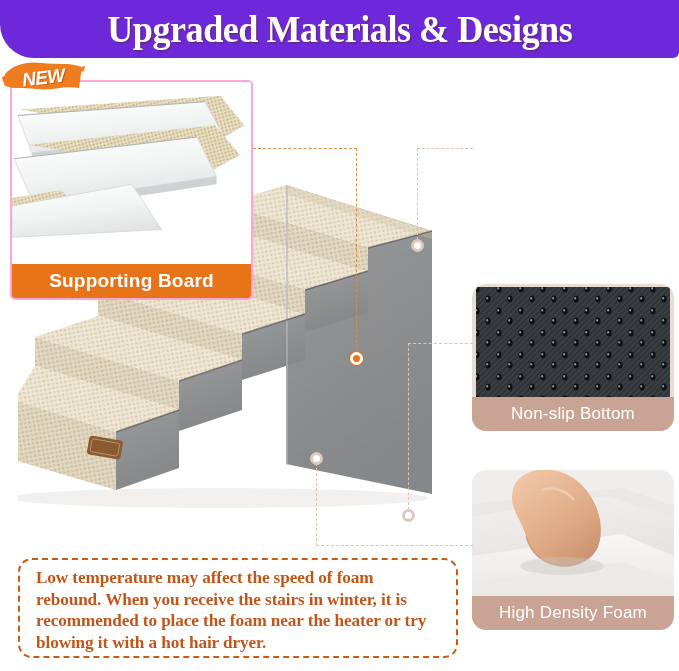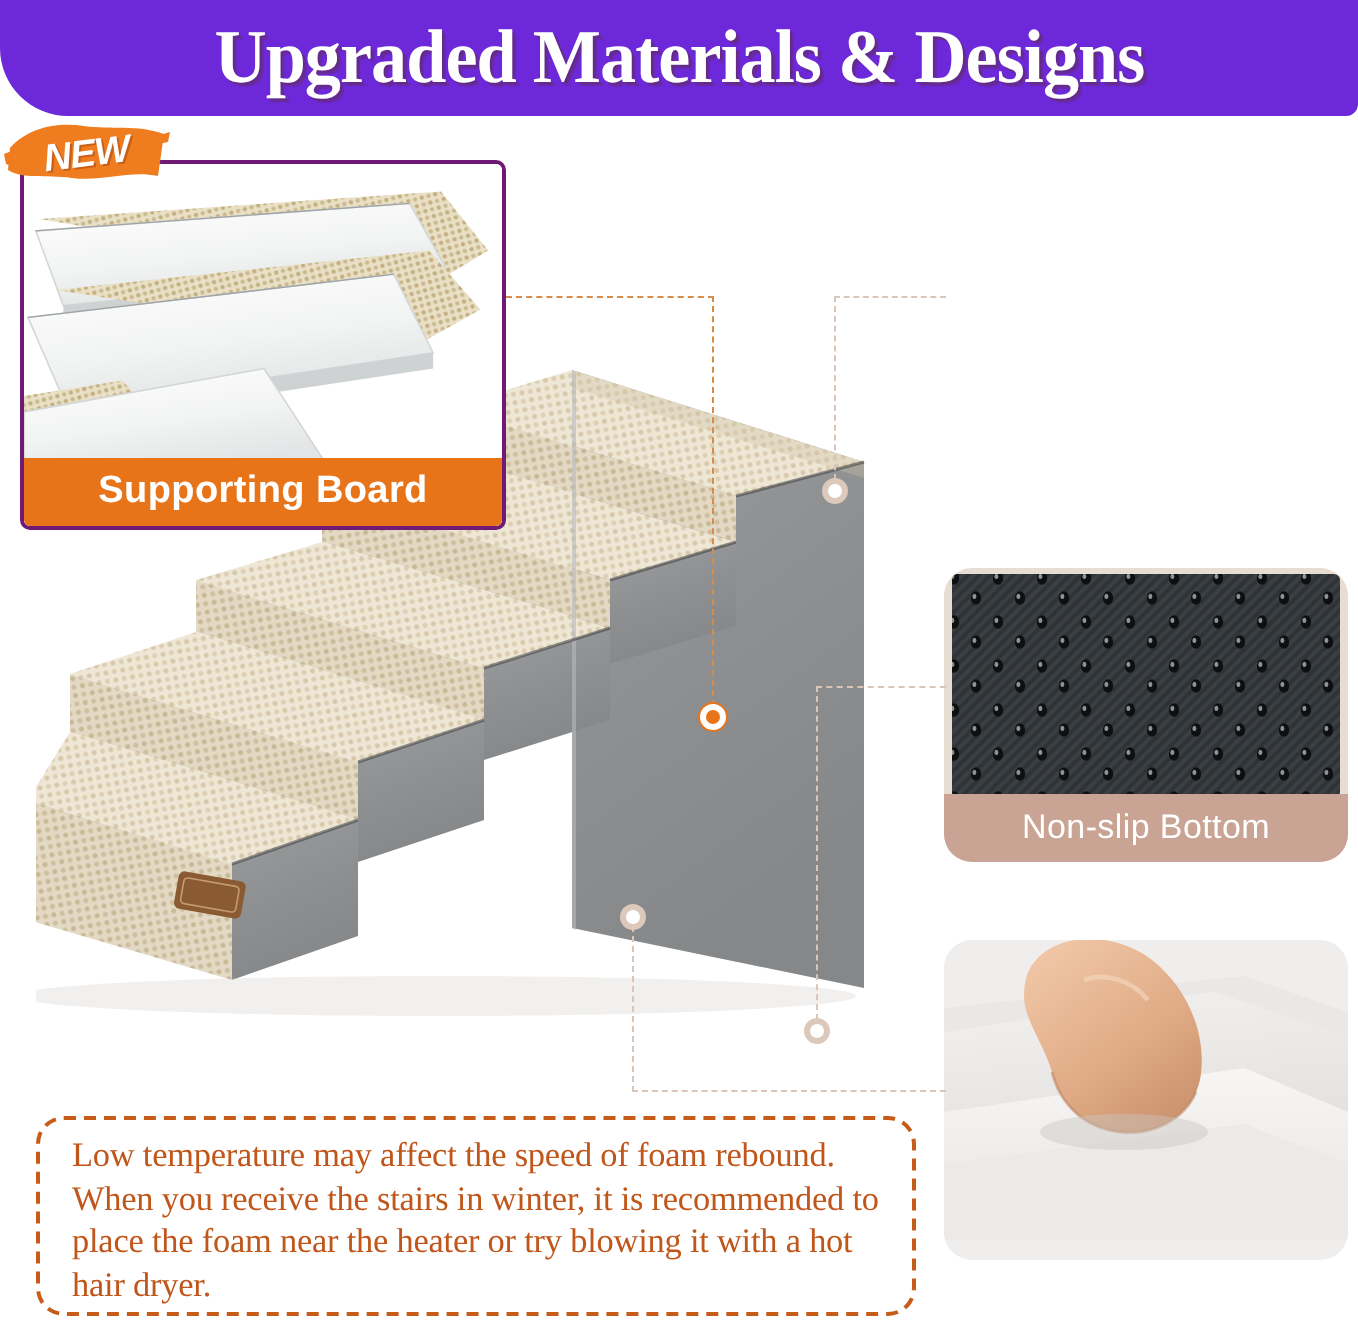--- a/index.html
+++ b/index.html
@@ -45,22 +45,22 @@
     width: 679px; height: 613px;
   }
 
   
   .stairs { position: absolute; left: 18px; top: 80px; width: 440px; height: 420px; }
 
   
   .sb-card {
     position: absolute;
     left: 10px; top: 22px;
-    width: 243px; height: 185px;
-    border: 2px solid #701a75;
+    width: 243px; height: 220px;
+    border: 2px solid #f9a8d4;
     border-radius: 5px;
     background: #ffffff;
     overflow: hidden;
   }
   .sb-photo { position: absolute; inset: 0; }
   .sb-label {
     position: absolute;
     left: 0; bottom: 0;
     width: 100%; height: 34px;
     background: #e8741a;
@@ -124,21 +124,21 @@
     position: absolute;
     left: 18px; top: 500px;
     width: 440px; height: 100px;
     border: 2px dashed #c75b18;
     border-radius: 14px;
     padding: 7px 14px 7px 16px;
     background: #ffffff;
   }
   .warning-text {
     font-family: "Liberation Serif", serif;
-    font-weight: normal;
+    font-weight: bold;
     font-size: 17.2px;
     line-height: 21.5px;
     color: #c0561a;
     letter-spacing: -0.1px;
   }
 
   
   .dot {
     position: absolute;
     width: 13px; height: 13px;
@@ -358,20 +358,23 @@
         <path d="M0 112 L150 92 L202 112 L202 150 L0 150 Z" fill="#eceae8"></path>
 
         <path d="M46 10 C58 -4, 86 -4, 104 10 C122 24, 132 48, 128 70
                  C124 88, 106 98, 88 96 C70 94, 58 82, 54 66
                  C50 52, 40 40, 40 28 C40 20, 42 14, 46 10 Z" fill="url(#skinG)"></path>
         <path d="M54 66 C58 82, 70 94, 88 96 C104 98, 120 90, 126 76" fill="none" stroke="#b9805e" stroke-width="1.4" opacity="0.55"></path>
         <path d="M70 20 C80 16, 94 20, 102 30" fill="none" stroke="#f5d8c0" stroke-width="2.4" opacity="0.6"></path>
 
         <ellipse cx="90" cy="96" rx="42" ry="9" fill="#c9c6c2" opacity="0.45"></ellipse>
       </svg>
+      <div class="feature-label">
+        <span class="feature-label-text">High Density Foam</span>
+      </div>
     </div>
 
     <div class="warning-box">
       <div class="warning-text">Low temperature may affect the speed of foam rebound. When you receive the stairs in winter, it is recommended to place the foam near the heater or try blowing it with a hot hair dryer.</div>
     </div>
 
   </div>
 </div>
 
 </body></html>

